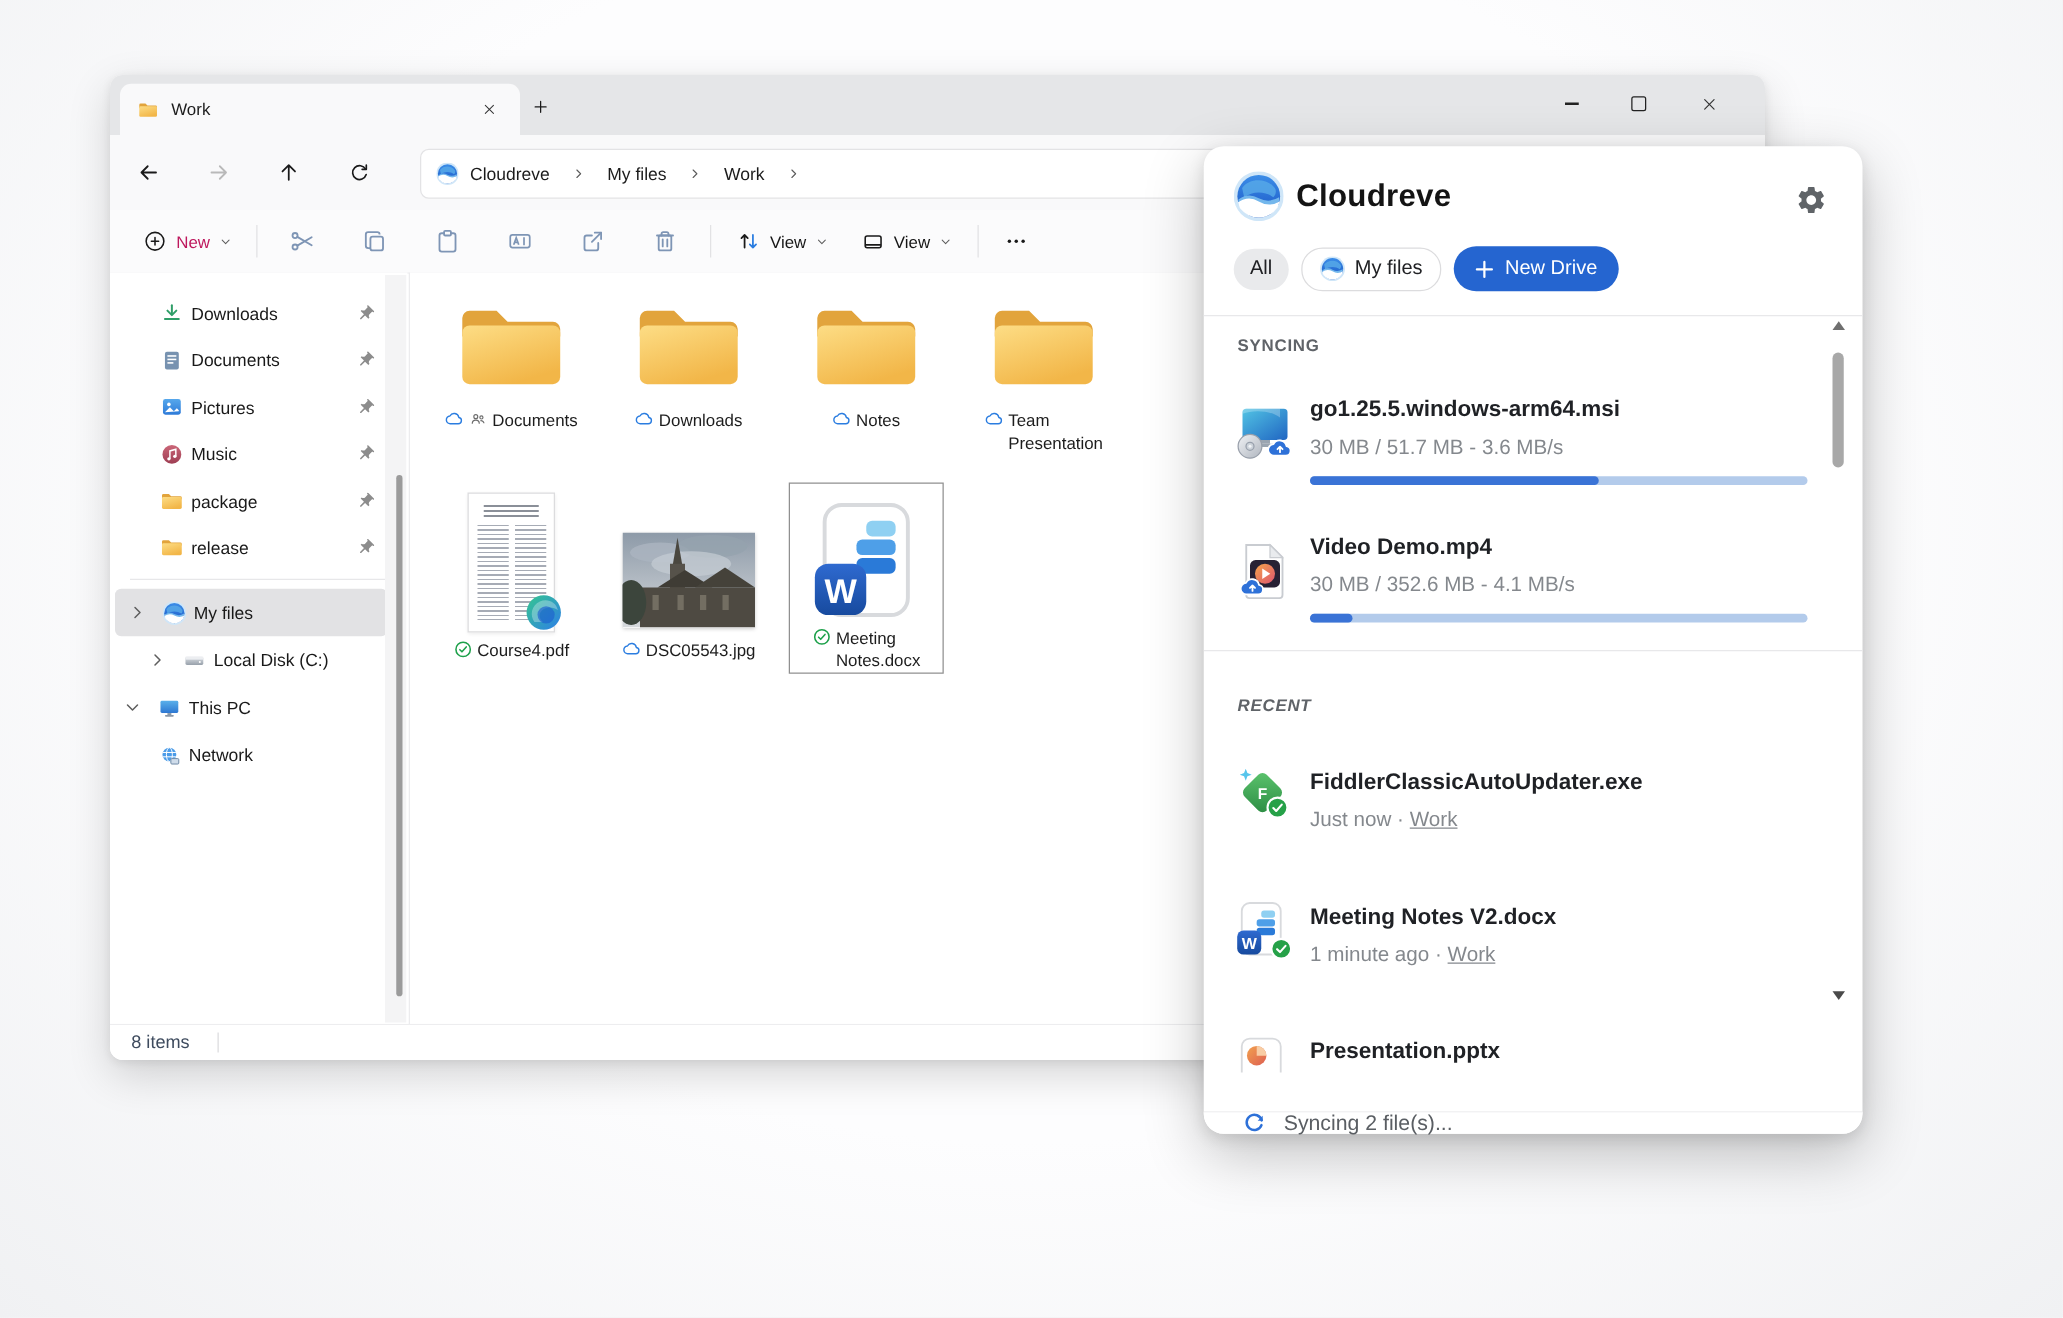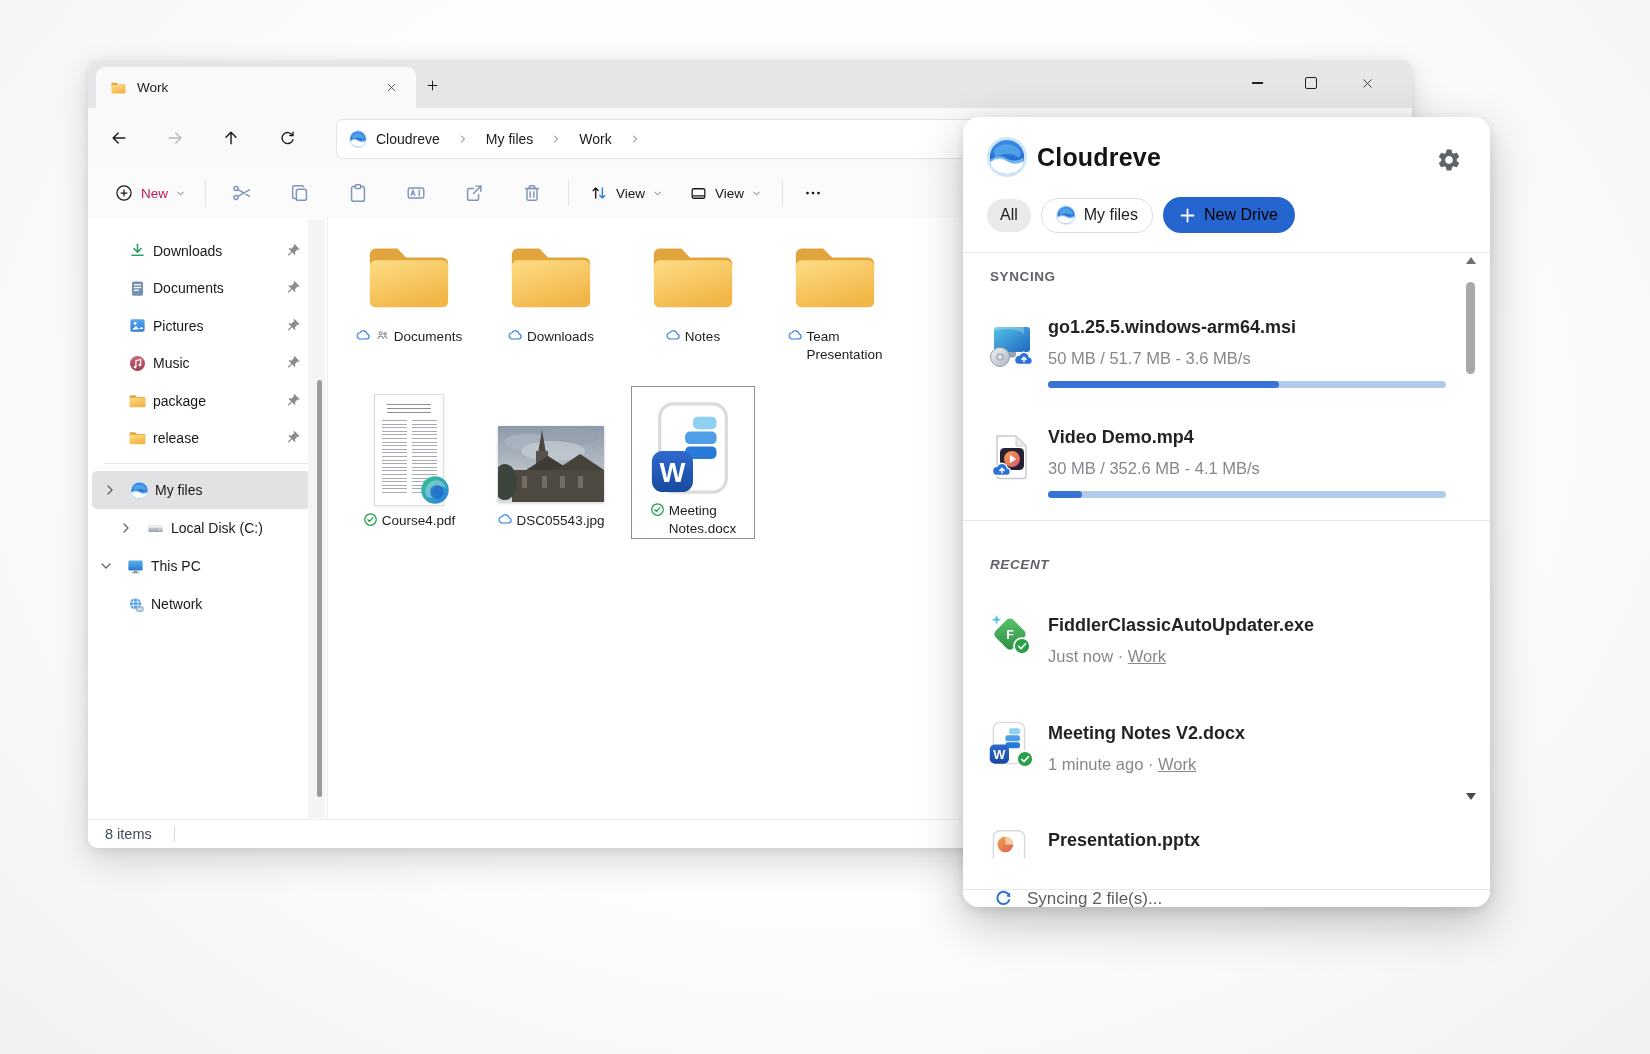--- a/index.html
+++ b/index.html
@@ -48,21 +48,21 @@
              border-radius:0 0 10px 10px;display:flex;align-items:center;padding-left:17px;font-size:14.5px;color:#3e4b5e;gap:22px;}
   .statussep{width:1px;height:16px;background:#dcdcde;}
   
   .panel{position:absolute;left:963px;top:117px;width:527px;height:790px;background:#fff;border-radius:16px;
          box-shadow:0 16px 48px rgba(0,0,0,.24),0 4px 12px rgba(0,0,0,.10);}
   .ptitle{position:absolute;left:74px;top:26px;font-size:25px;font-weight:bold;color:#141414;letter-spacing:.2px;}
   .ptabs{position:absolute;left:24px;top:80px;display:flex;align-items:center;gap:10px;}
   .pill{display:flex;align-items:center;height:33px;border-radius:17px;font-size:16px;color:#202124;}
   .pill.all{background:#e9eaec;padding:0 13px;}
   .pill.my{background:#fff;border:1px solid #dcdcde;padding:0 14px;gap:8px;}
-  .pill.newdrive{background:#2565d0;color:#000000;height:36px;border-radius:18px;padding:0 17px;gap:9px;}
+  .pill.newdrive{background:#2565d0;color:#ffffff;height:36px;border-radius:18px;padding:0 17px;gap:9px;}
   .pdivider{position:absolute;left:0;right:0;height:1px;background:#e8e8ea;}
   .pcontent{position:absolute;left:0;right:0;top:136px;height:605px;overflow:hidden;}
   .sechead{position:absolute;left:27px;font-size:13.5px;font-weight:bold;color:#5f6368;letter-spacing:.6px;}
   .iname{position:absolute;left:85px;font-size:18px;font-weight:600;color:#1f2125;}
   .isub{position:absolute;left:85px;font-size:16.5px;color:#84888d;}
   .pbar{position:absolute;left:85px;width:398px;height:7px;background:#b3cbeb;border-radius:4px;}
   .pfill{height:100%;background:#3a73d6;border-radius:4px;}
   .worklink{text-decoration:underline;}
   .pfoot{position:absolute;left:0;right:0;top:741px;bottom:0;border-top:1px solid #e8e8ea;display:flex;align-items:center;
          gap:13px;padding-left:30px;font-size:17px;color:#5a5e63;border-radius:0 0 16px 16px;background:#fff;margin-top:31px;}
@@ -780,21 +780,21 @@
 
     <div class="pdivider" style="top:135px;"></div>
 
     <div class="pcontent">
       <div class="sechead" style="top:16px;">SYNCING</div>
 
       <svg width="48" height="48" style="position:absolute;left:24px;top:70px;">
           <use href="#sym-msi"></use>
         </svg>
       <div class="iname" style="top:64px;">go1.25.5.windows-arm64.msi</div>
-      <div class="isub" style="top:96px;">50 MB / 51.7 MB - 3.6 MB/s</div>
+      <div class="isub" style="top:96px;">30 MB / 51.7 MB - 3.6 MB/s</div>
       <div class="pbar" style="top:128px;">
         <div class="pfill" style="width: 58%;"></div>
       </div>
 
       <svg width="48" height="48" style="position:absolute;left:24px;top:180px;">
           <use href="#sym-mp4"></use>
         </svg>
       <div class="iname" style="top:174px;">Video Demo.mp4</div>
       <div class="isub" style="top:206px;">30 MB / 352.6 MB - 4.1 MB/s</div>
       <div class="pbar" style="top:238px;">

